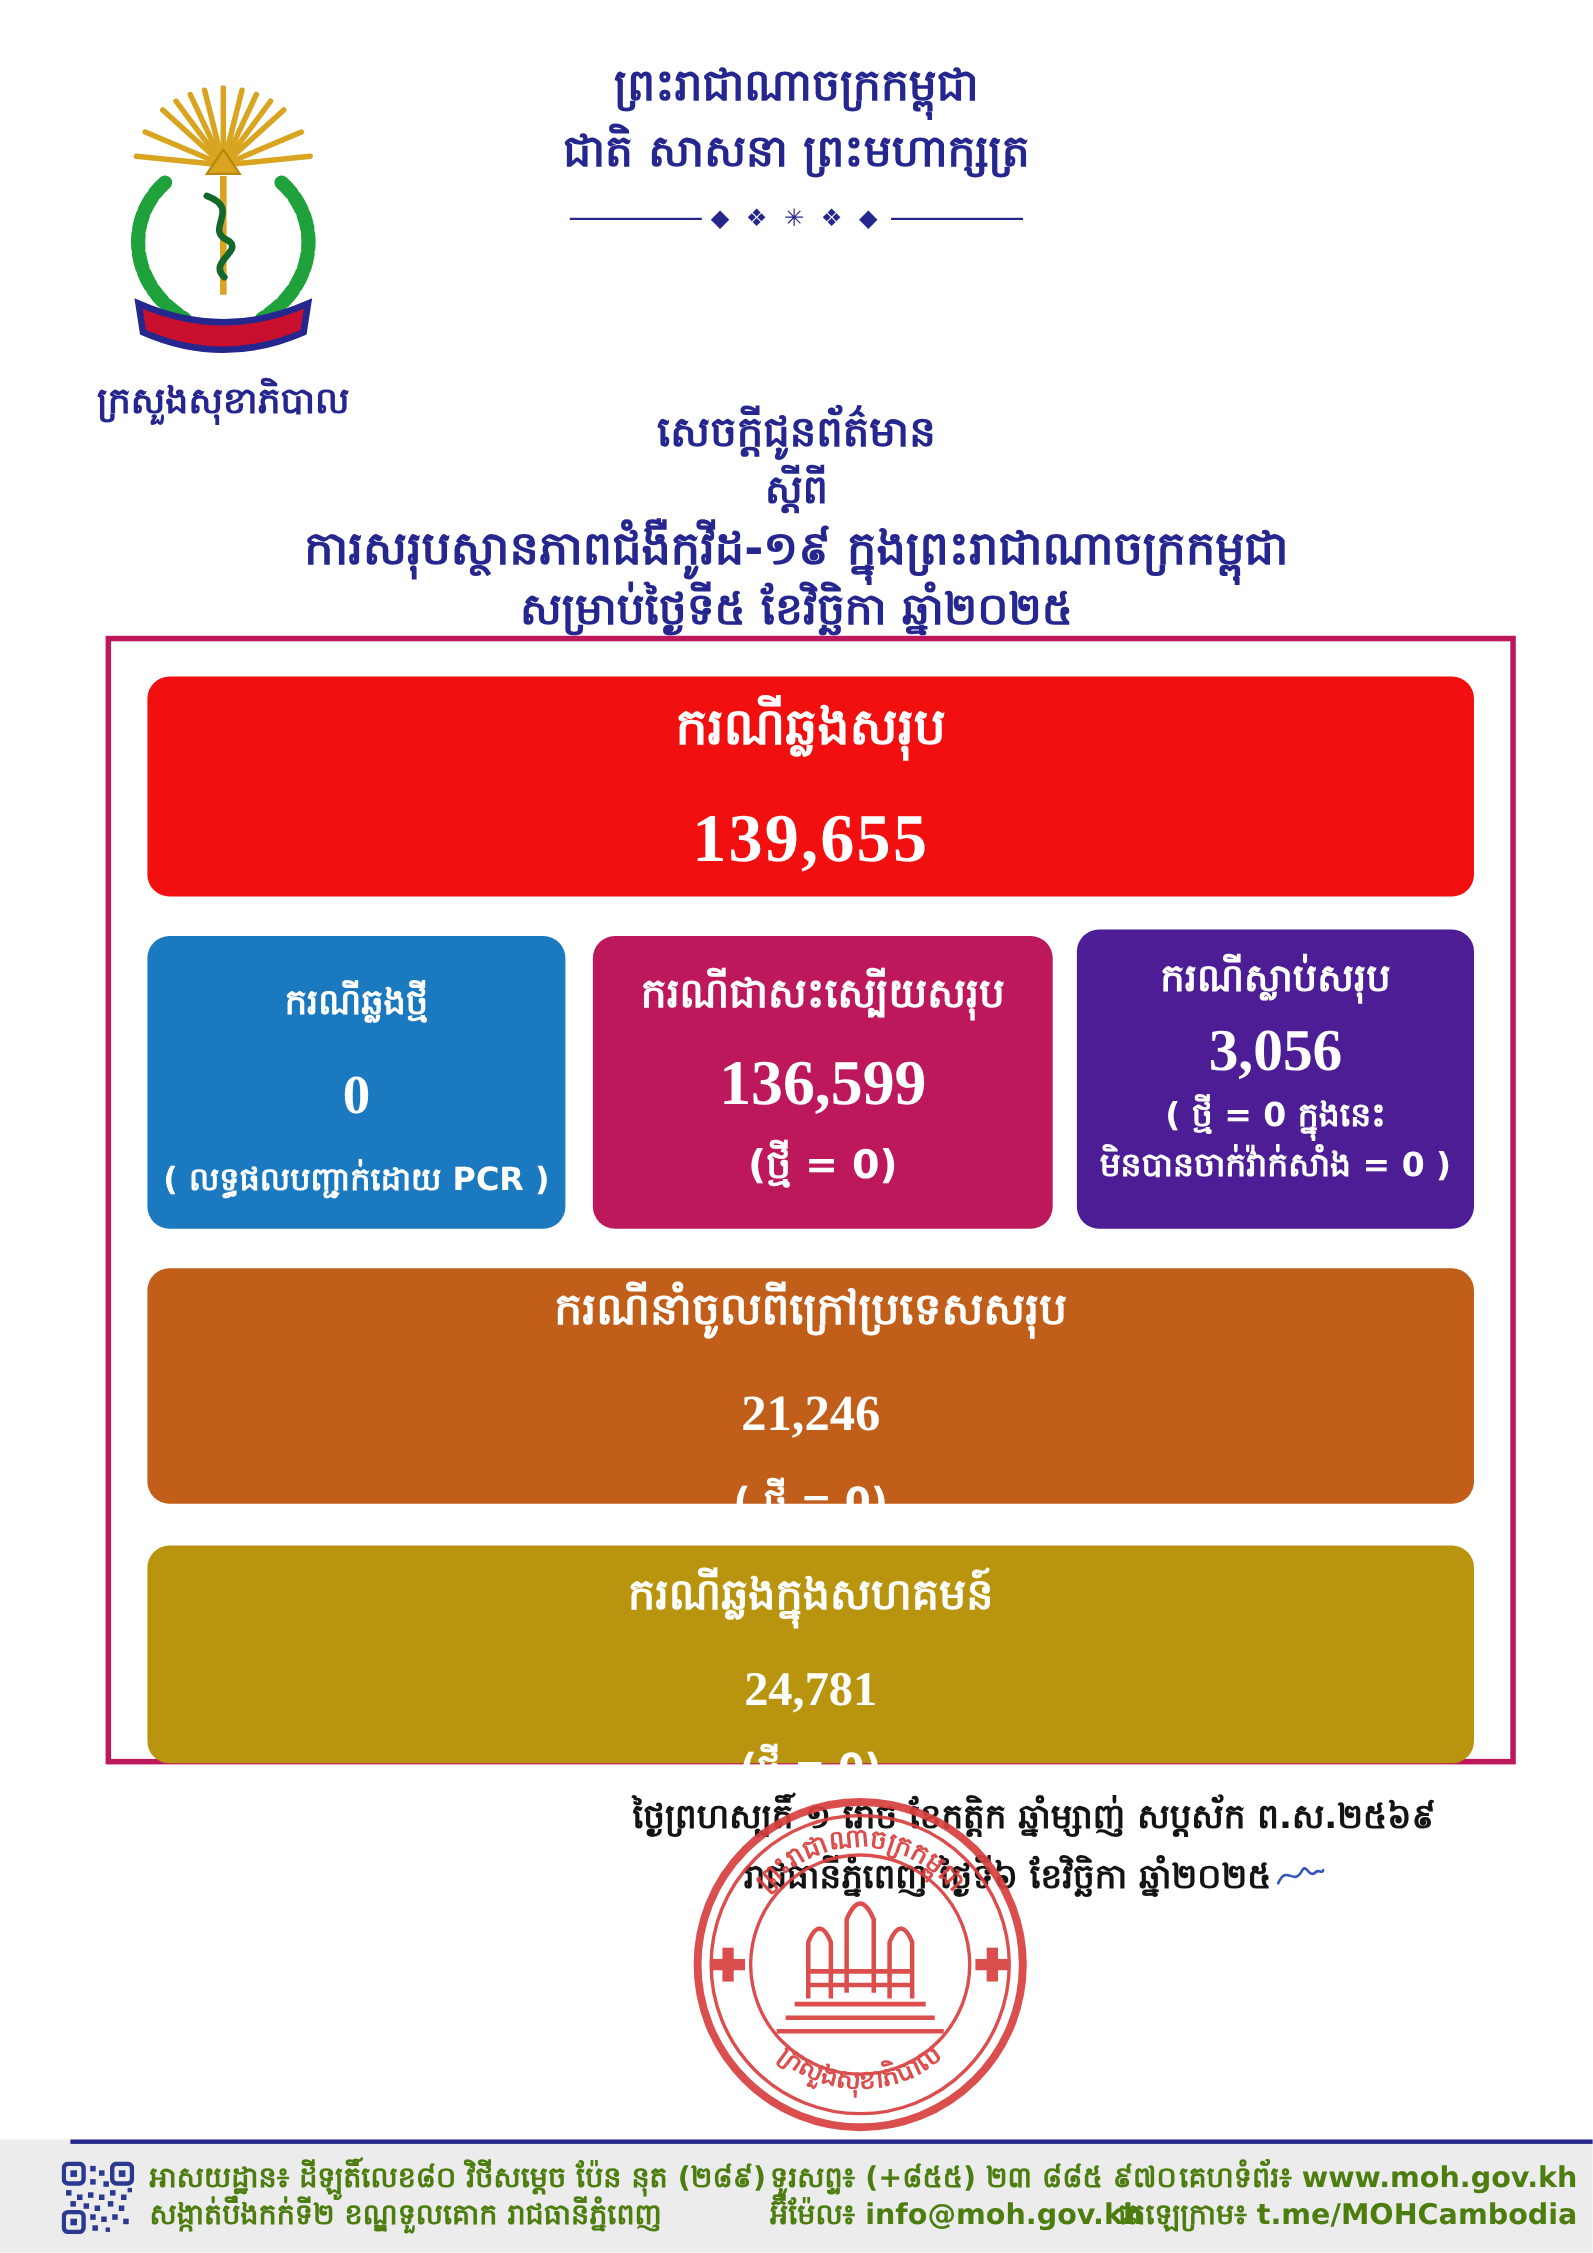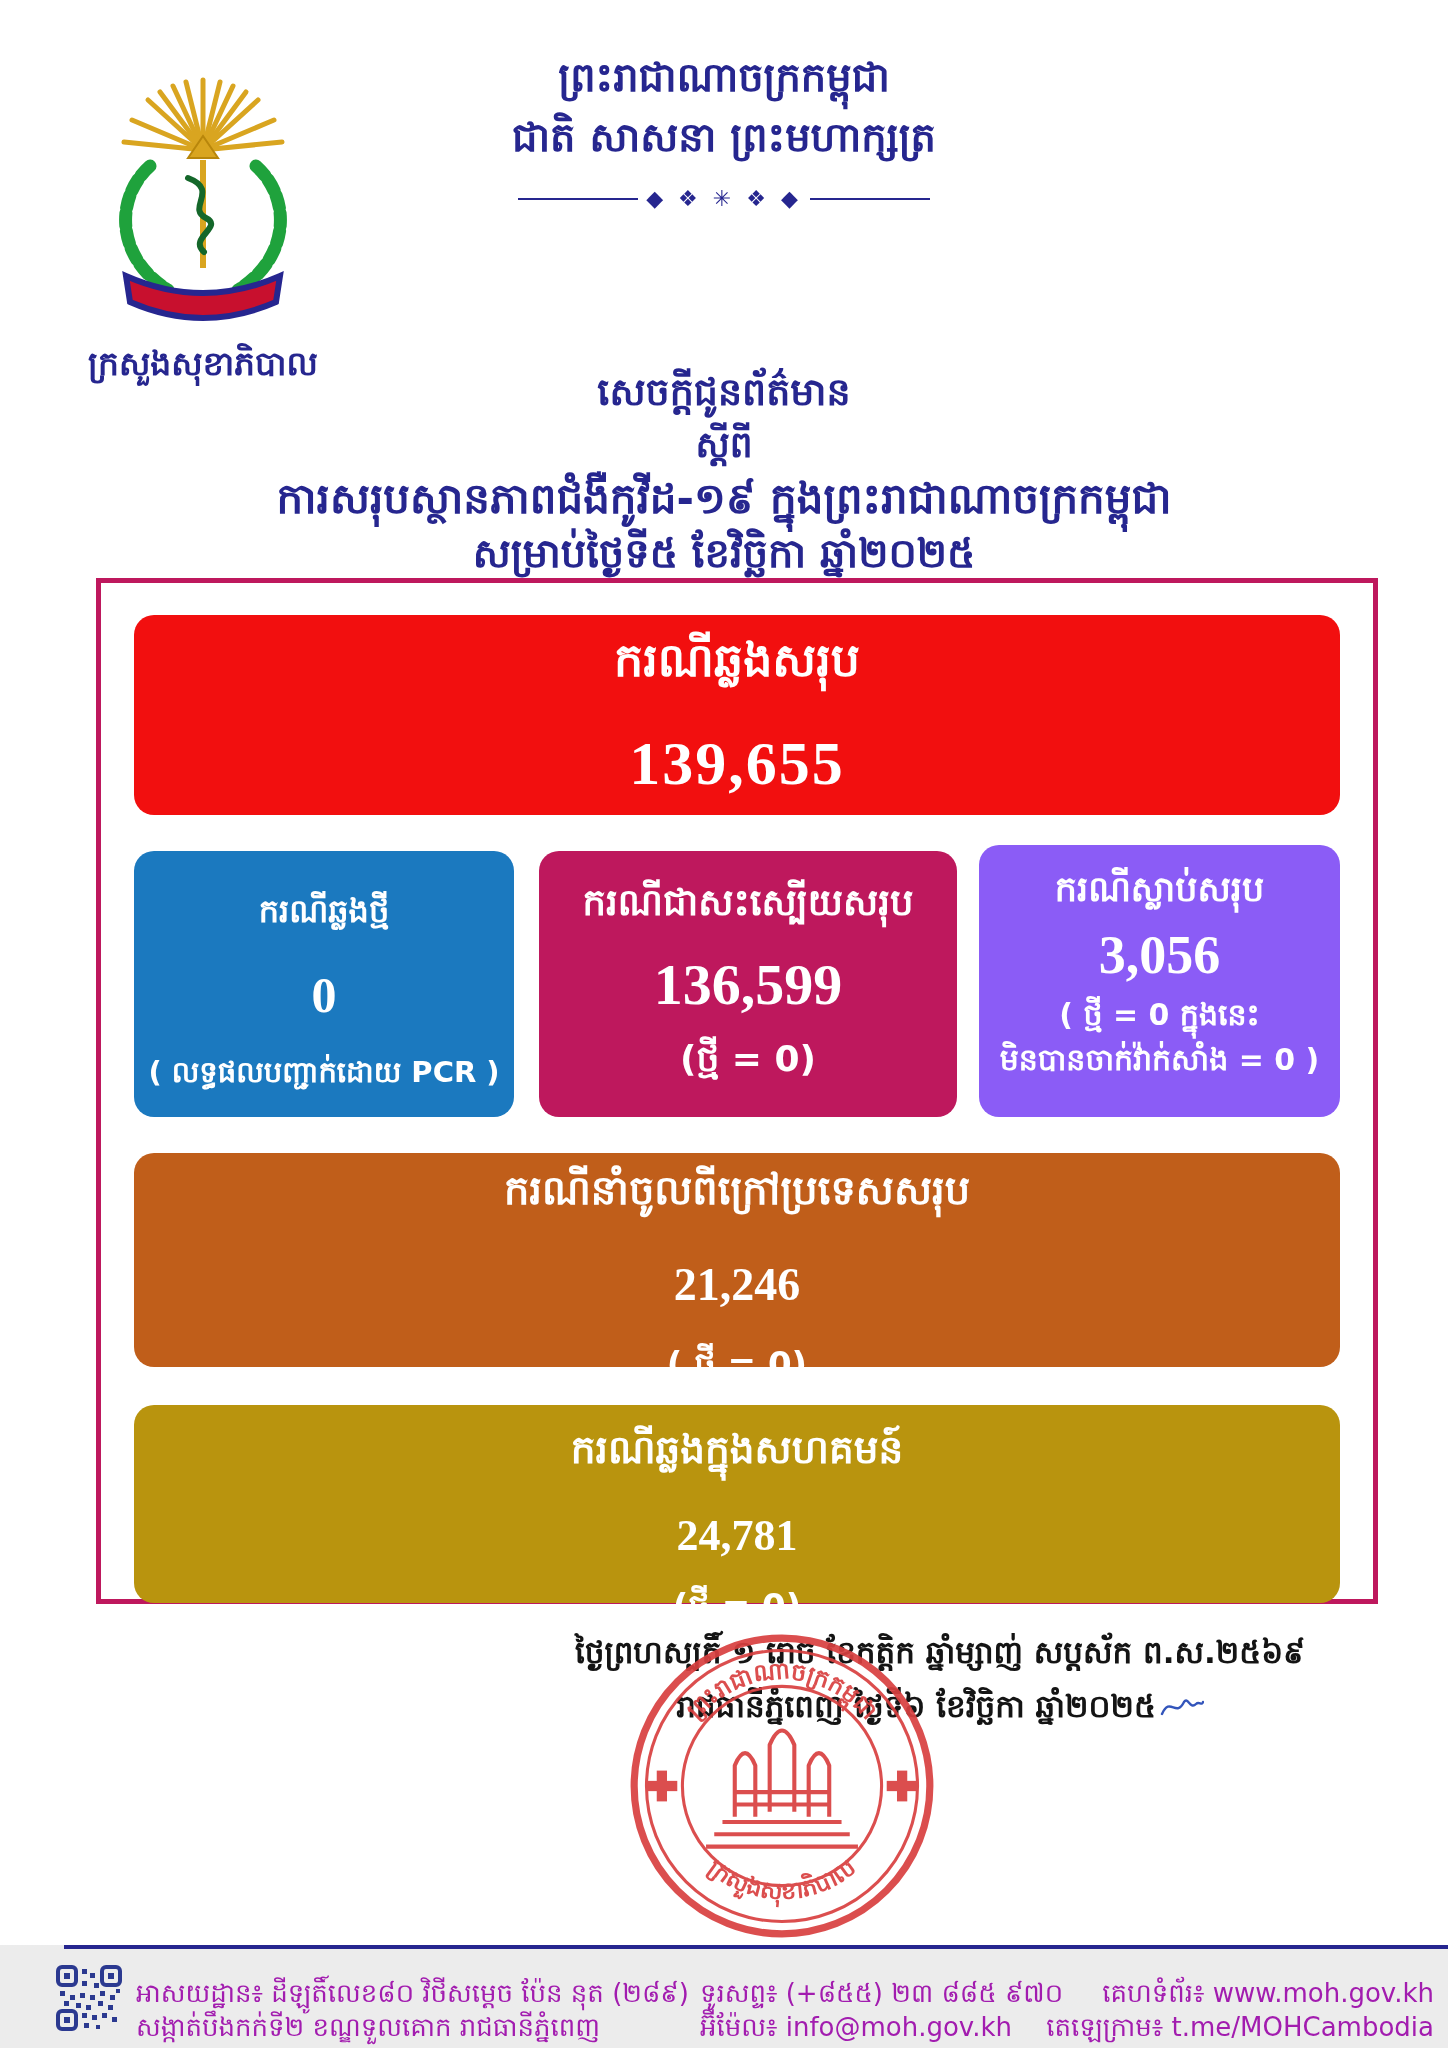--- a/index.html
+++ b/index.html
@@ -40,21 +40,21 @@
   .card-new       { left:33px;  top:268px; width:380px; height:266px; background:#1b79bf; }
   .card-new .label { padding-top:40px; font-size:32px; }
   .card-new .value { padding-top:28px; font-size:50px; }
   .card-new .note  { padding-top:30px; font-size:29px; white-space:nowrap; }
 
   .card-recovered { left:438px; top:268px; width:418px; height:266px; background:#be185d; }
   .card-recovered .label { padding-top:28px; font-size:37px; }
   .card-recovered .value { padding-top:18px; font-size:58px; }
   .card-recovered .note  { padding-top:18px; font-size:36px; }
 
-  .card-deaths    { left:878px; top:262px; width:361px; height:272px; background:#8b5cf6; }
+  .card-deaths    { left:878px; top:262px; width:361px; height:272px; background:#4c1d95; }
   .card-deaths .label { padding-top:22px; font-size:35px; }
   .card-deaths .value { padding-top:6px; font-size:54px; }
   .card-deaths .note  { padding-top:6px; font-size:30px; line-height:1.5; }
 
   .card-imported  { left:33px;  top:570px; width:1206px; height:214px; background:#c05e1a; }
   .card-imported .label { padding-top:12px; font-size:40px; }
   .card-imported .value { padding-top:34px; font-size:46px; }
   .card-imported .note  { padding-top:32px; font-size:34px; }
 
   .card-community { left:33px;  top:822px; width:1206px; height:198px; background:#b9940e; }
@@ -63,21 +63,21 @@
   .card-community .note  { padding-top:24px; font-size:34px; }
 
   
   .date-block { position:absolute; left:520px; top:1625px; width:840px; text-align:center; color:#141414; font-weight:bold; font-size:31px; line-height:1.75; z-index:1; }
   .sig { display:inline-block; vertical-align:middle; margin-left:4px; }
   .stamp { position:absolute; left:628px; top:1632px; width:308px; height:308px; opacity:.92; z-index:2; }
 
   
   .footer { position:absolute; left:0; top:1945px; width:1448px; height:103px; background:#ececec; }
   .footer-line { position:absolute; left:64px; top:0; right:0; height:4px; background:#26268f; }
-  .footer .col { position:absolute; color:#a21caf; font-weight:normal; font-size:26px; line-height:34px; white-space:nowrap;margin-top:13px; }
+  .footer .col { position:absolute; color:#4d7c0f; font-weight:bold; font-size:26px; line-height:34px; white-space:nowrap; }
   .qr { position:absolute; left:56px; top:20px; width:66px; height:66px; }
   .col-address { left:136px; top:18px; }
   .col-contact { left:700px; top:18px; }
   .col-web     { right:14px; top:18px; text-align:right; }
 </style>
 </head>
 <body>
 
 <div class="emblem-wrap">
   <svg width="230" height="275" viewBox="0 0 230 275">

